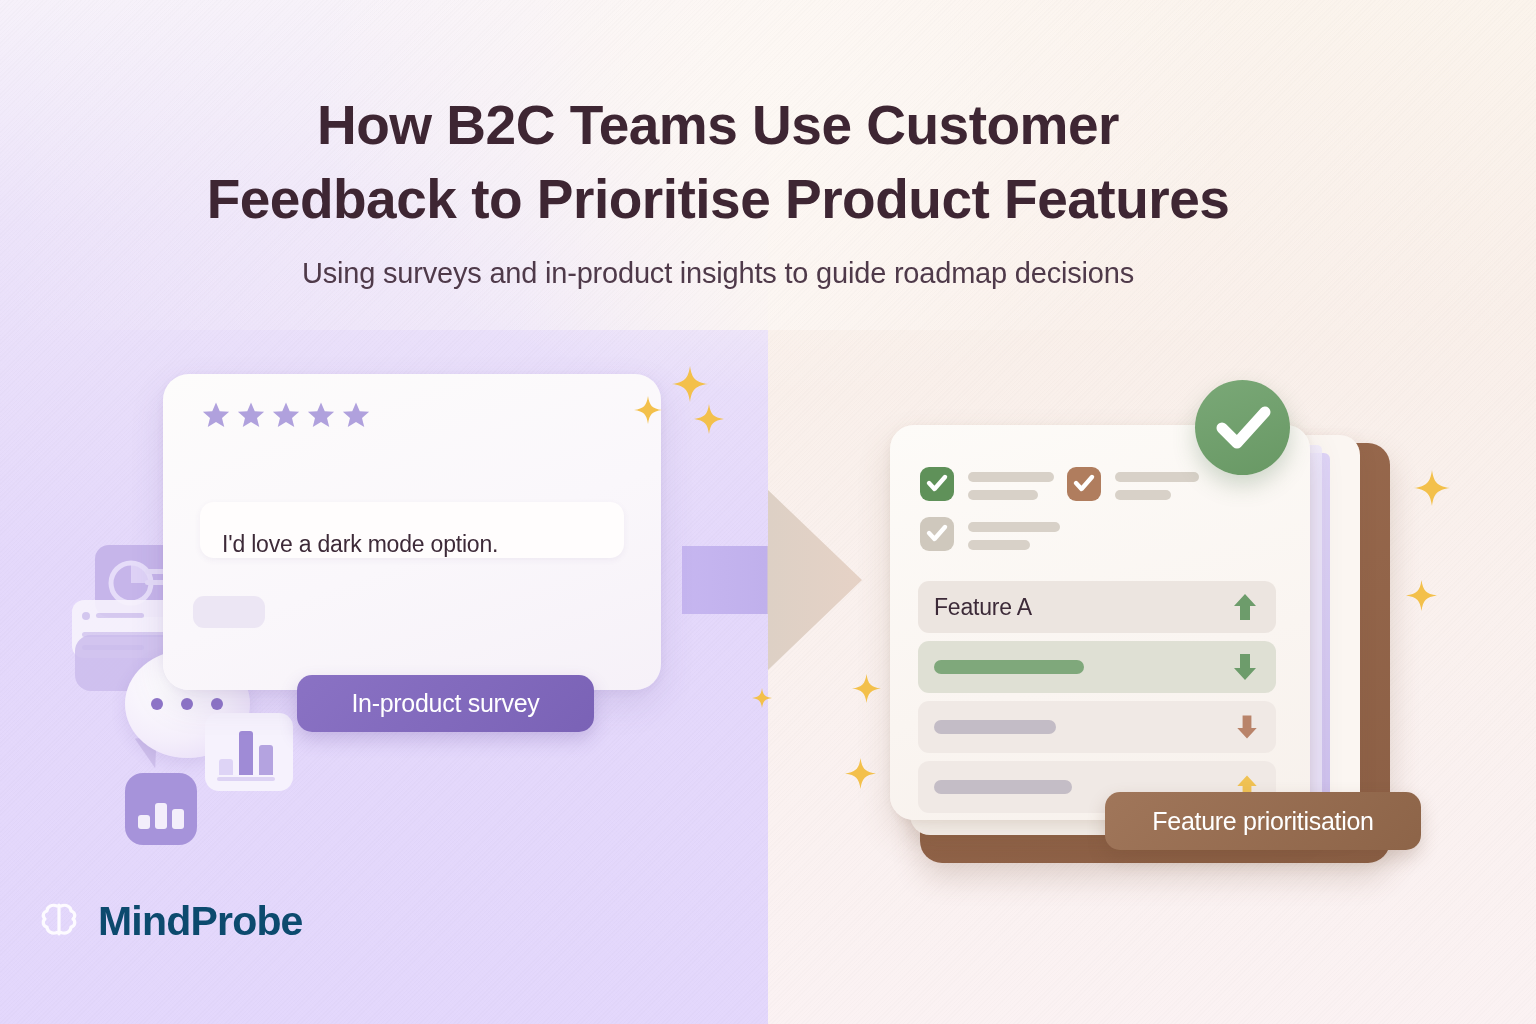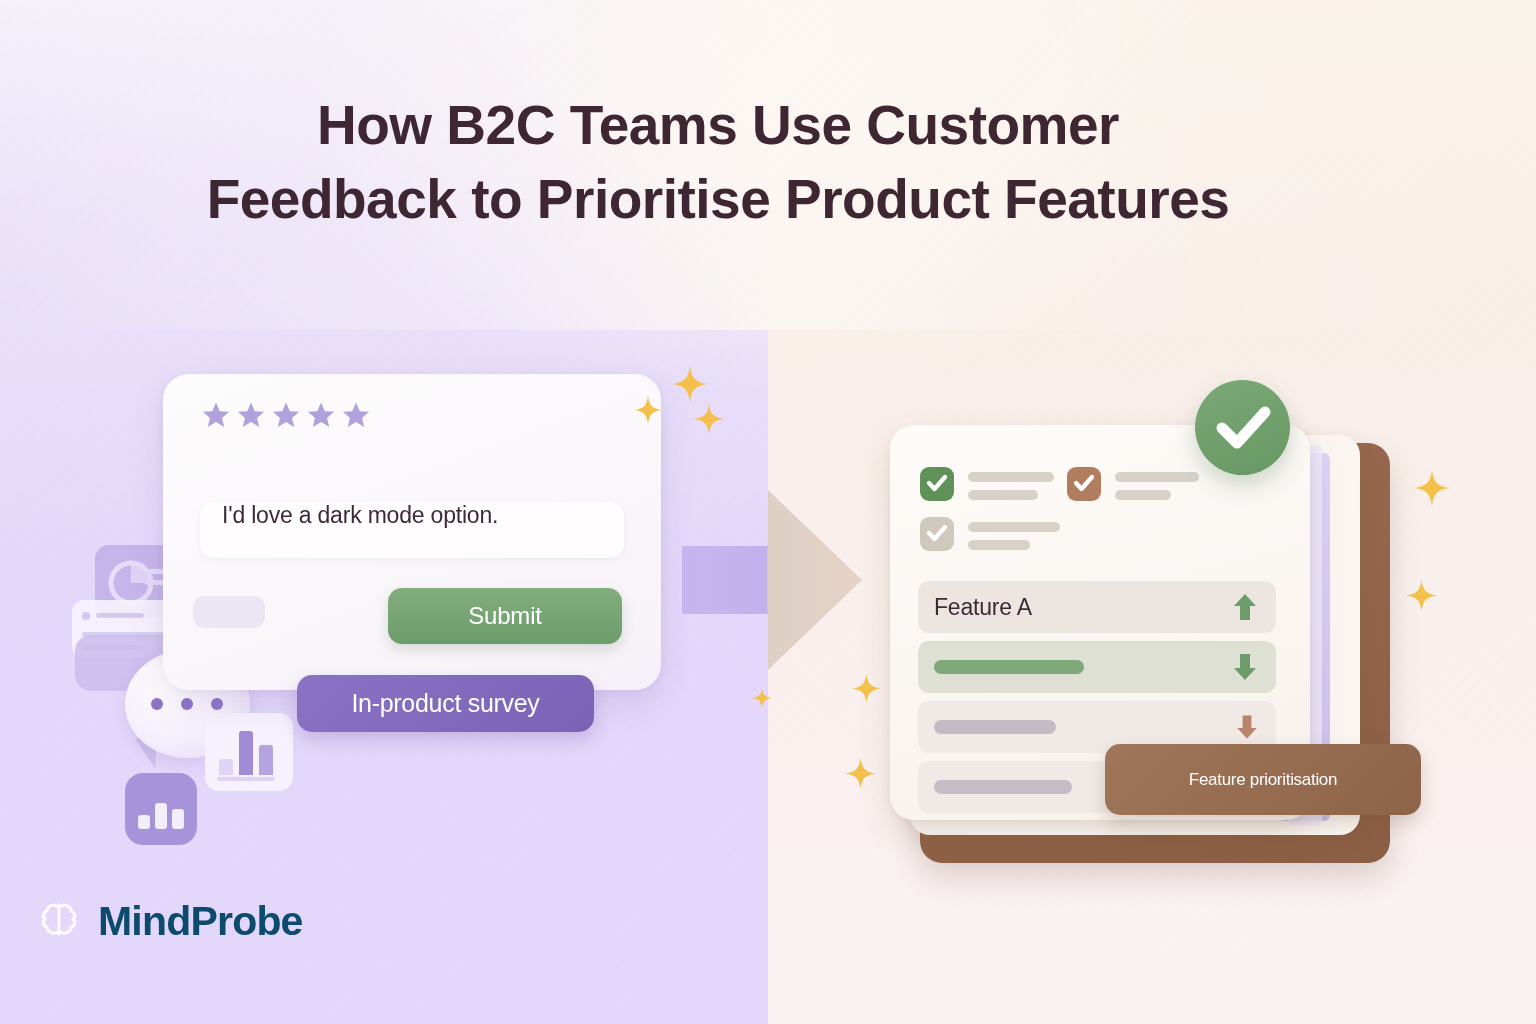--- a/index.html
+++ b/index.html
@@ -84,21 +84,21 @@
   .stars { position: absolute; left: 38px; top: 26px; display: flex; gap: 5px; }
   .star { width: 30px; height: 30px; }
   .question {
     position: absolute; left: 38px; top: 82px;
     font-size: 23px; font-weight: 500; color: #3c2a38; letter-spacing: -0.2px;
   }
   .answer-box {
     position: absolute; left: 37px; top: 128px; width: 424px; height: 56px;
     background: #fffdfd; border-radius: 14px;
     box-shadow: 0 2px 6px rgba(100,75,140,0.07);
-    display: flex; align-items: flex-start; padding-left: 22px;
+    display: flex; align-items: flex-end; padding-left: 22px;
   }
   .answer-text { font-size: 23px; color: #3d2a38; letter-spacing: -0.2px; }
   .ghost-chip {
     position: absolute; left: 30px; top: 222px; width: 72px; height: 32px;
     background: #ece6f4; border-radius: 11px;
   }
   .submit-btn {
     position: absolute; left: 388px; top: 588px; width: 234px; height: 56px;
     background: linear-gradient(180deg, #83ad7e 0%, #6d9c6b 100%);
     border-radius: 14px; border: none; cursor: pointer;
@@ -223,20 +223,21 @@
 
 <div class="stage">
 
   <div class="bg-left"></div>
   <div class="bg-right"></div>
   <div class="bg-blend-top"></div>
   <div class="bg-blend-soft"></div>
 
   <div class="headings">
     <div class="title">How B2C Teams Use Customer Feedback to Prioritise Product Features</div>
+    <div class="subtitle">Using surveys and in-product insights to guide roadmap decisions</div>
   </div>
 
   <div class="arrow-wrap">
     <svg width="200" height="220" viewBox="0 0 200 220">
       <defs>
         <linearGradient id="argL" x1="0" y1="0" x2="1" y2="0">
           <stop offset="0%" stop-color="#c6b6f0"></stop>
           <stop offset="47%" stop-color="#c0b0ec"></stop>
           <stop offset="48%" stop-color="#ddd0c5"></stop>
           <stop offset="100%" stop-color="#e6d2c6"></stop>
@@ -308,21 +309,20 @@
     </div>
 
 
     <div class="answer-box">
       <span class="answer-text" title="Type your answer">I'd love a dark mode option.</span>
     </div>
 
     <div class="ghost-chip"></div>
   </div>
 
-  <button class="submit-btn">Submit</button>
 
   <div class="survey-pill">In-product survey</div>
 
   <div class="right-stack">
 
     <div class="folder-brown"></div>
     <div class="sheet-white"></div>
     <div class="sheet-lav"></div>
     <div class="sheet-lav2"></div>
 
@@ -393,24 +393,24 @@
       </div>
     </div>
 
     <div class="check-badge">
       <svg width="95" height="95" viewBox="0 0 95 95">
         <path d="M27,48 L42,63 L70,32" fill="none" stroke="#ffffff" stroke-width="11" stroke-linecap="round" stroke-linejoin="round"></path>
       </svg>
     </div>
   </div>
 
-  <div style="position:absolute; left:1105px; top:744px; width:316px; height:71px;
+  <div style="position:absolute; left:1105px; top:792px; width:316px; height:58px;
               background:linear-gradient(135deg,#a0765a 0%,#8d6448 100%); border-radius:15px;
               display:flex; align-items:center; justify-content:center; color:#fff;
-              font-size:17px; letter-spacing:-0.3px; box-shadow:0 8px 18px rgba(110,75,50,0.22); z-index:22;">Feature prioritisation</div>
+              font-size:25px; letter-spacing:-0.3px; box-shadow:0 8px 18px rgba(110,75,50,0.22); z-index:22;">Feature prioritisation</div>
 
   <svg class="sp" style="left:634px; top:396px;" width="28" height="28" viewBox="0 0 40 40">
       <path d="M20,0 C22,14 26,18 40,20 C26,22 22,26 20,40 C18,26 14,22 0,20 C14,18 18,14 20,0 Z" fill="#f3c04b"></path>
     </svg>
   <svg class="sp" style="left:672px; top:366px;" width="36" height="36" viewBox="0 0 40 40">
       <path d="M20,0 C22,14 26,18 40,20 C26,22 22,26 20,40 C18,26 14,22 0,20 C14,18 18,14 20,0 Z" fill="#f3c04b"></path>
     </svg>
   <svg class="sp" style="left:694px; top:404px;" width="30" height="30" viewBox="0 0 40 40">
       <path d="M20,0 C22,14 26,18 40,20 C26,22 22,26 20,40 C18,26 14,22 0,20 C14,18 18,14 20,0 Z" fill="#f3c04b"></path>
     </svg>

